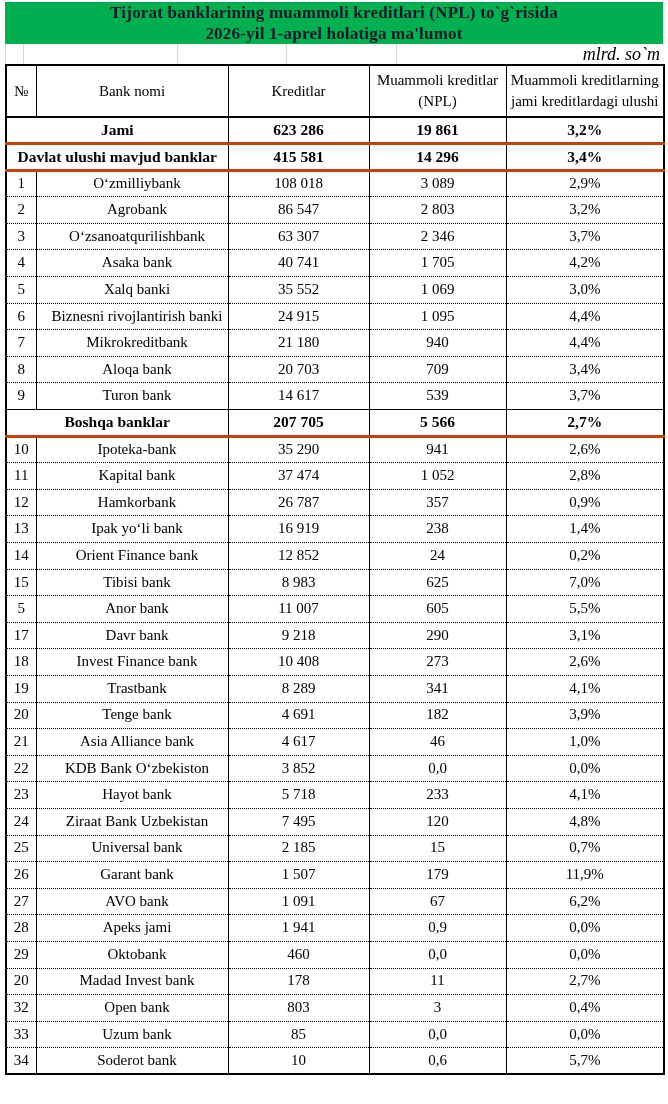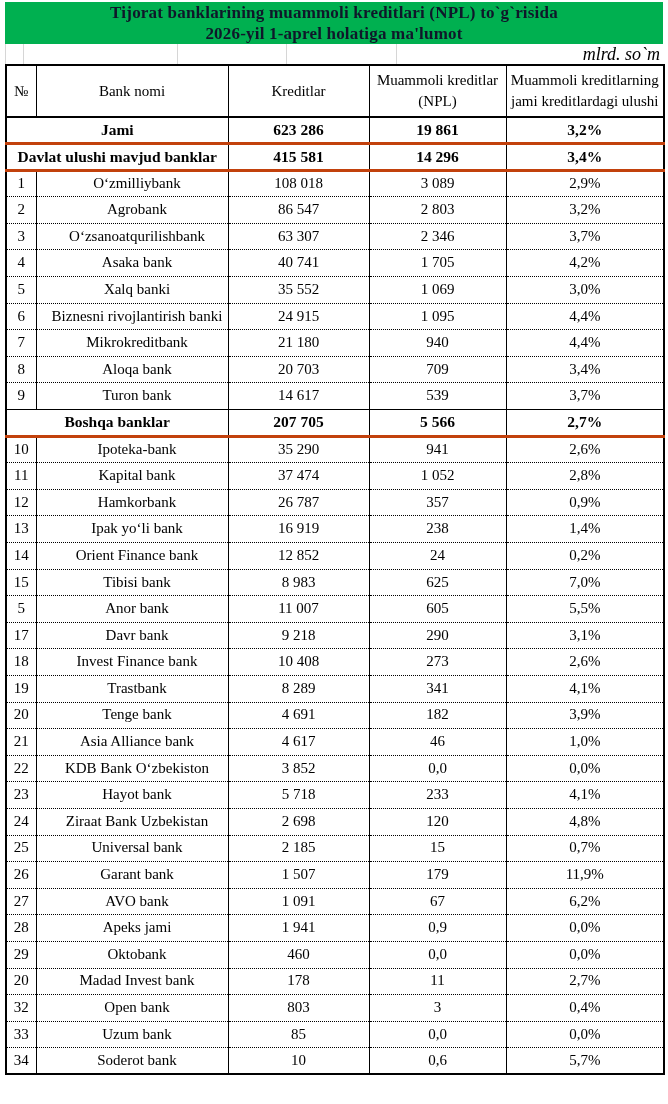--- a/index.html
+++ b/index.html
@@ -299,21 +299,21 @@
         <tr class="row-bank">
           <td class="cell-num">23</td>
           <td class="cell-name">Hayot bank</td>
           <td class="cell-credits">5 718</td>
           <td class="cell-npl">233</td>
           <td class="cell-share">4,1%</td>
         </tr>
         <tr class="row-bank">
           <td class="cell-num">24</td>
           <td class="cell-name">Ziraat Bank Uzbekistan</td>
-          <td class="cell-credits">2 698</td>
+          <td class="cell-credits">7 495</td>
           <td class="cell-npl">120</td>
           <td class="cell-share">4,8%</td>
         </tr>
         <tr class="row-bank">
           <td class="cell-num">25</td>
           <td class="cell-name">Universal bank</td>
           <td class="cell-credits">2 185</td>
           <td class="cell-npl">15</td>
           <td class="cell-share">0,7%</td>
         </tr>

